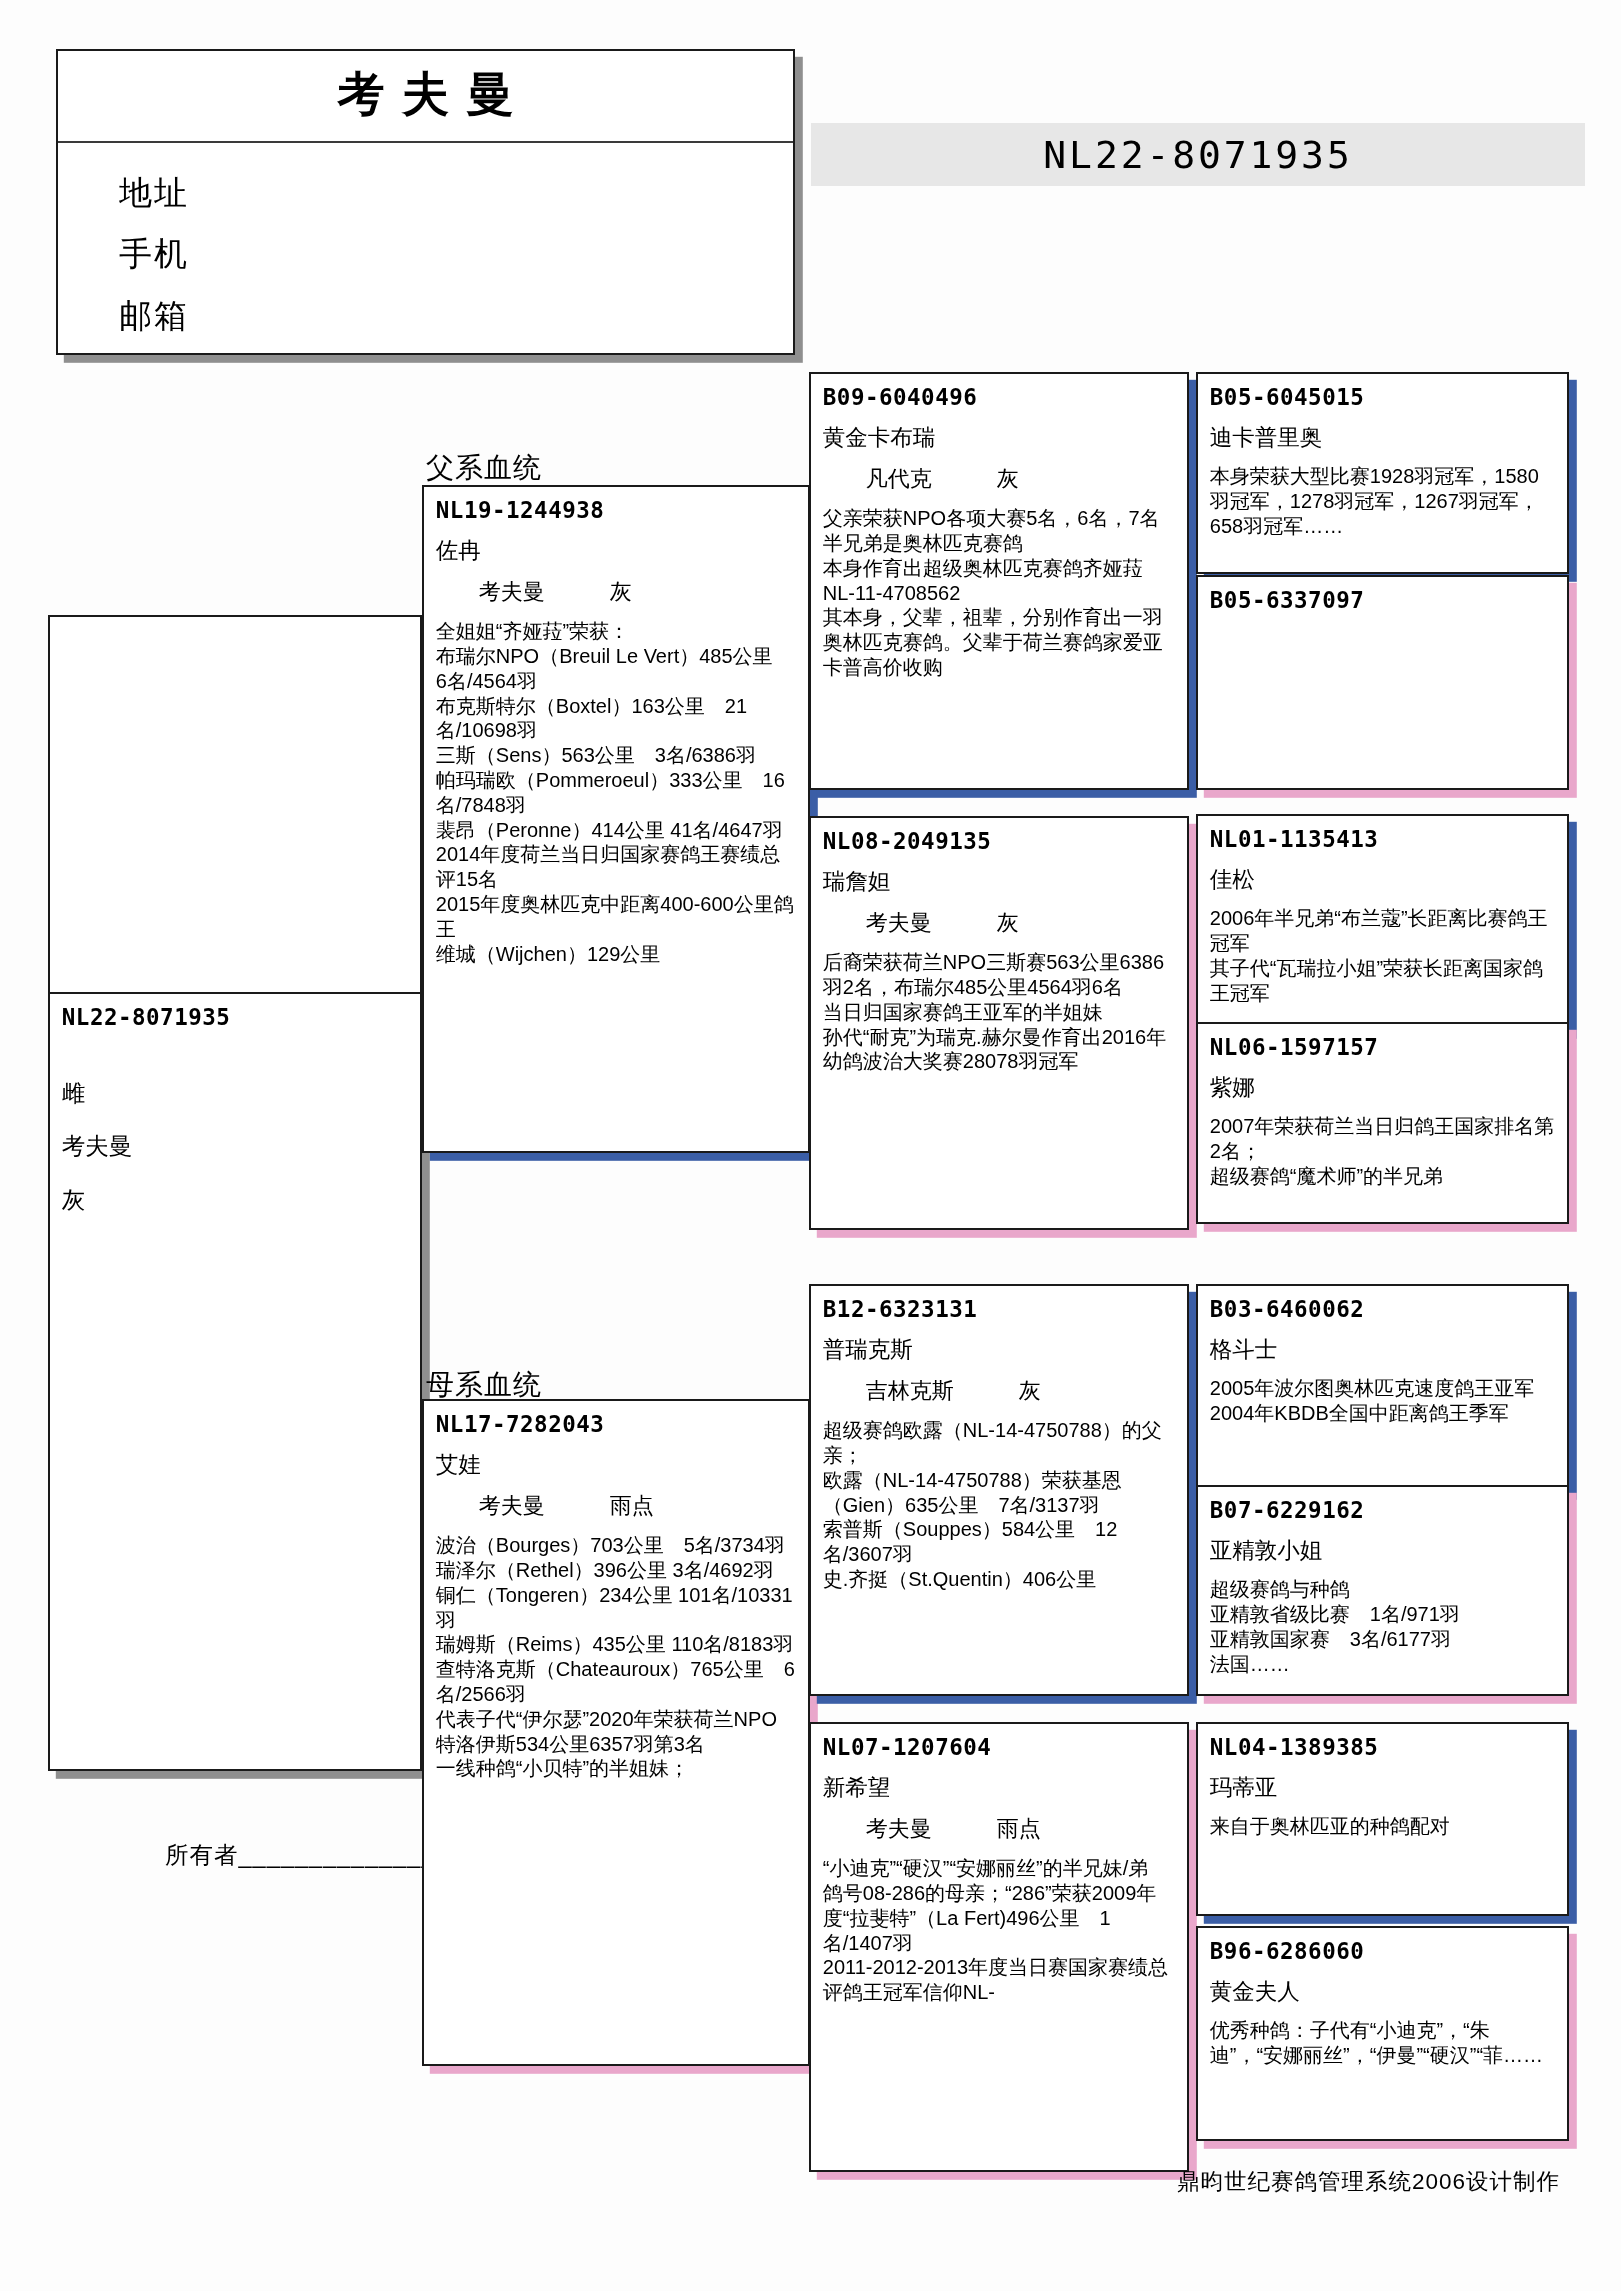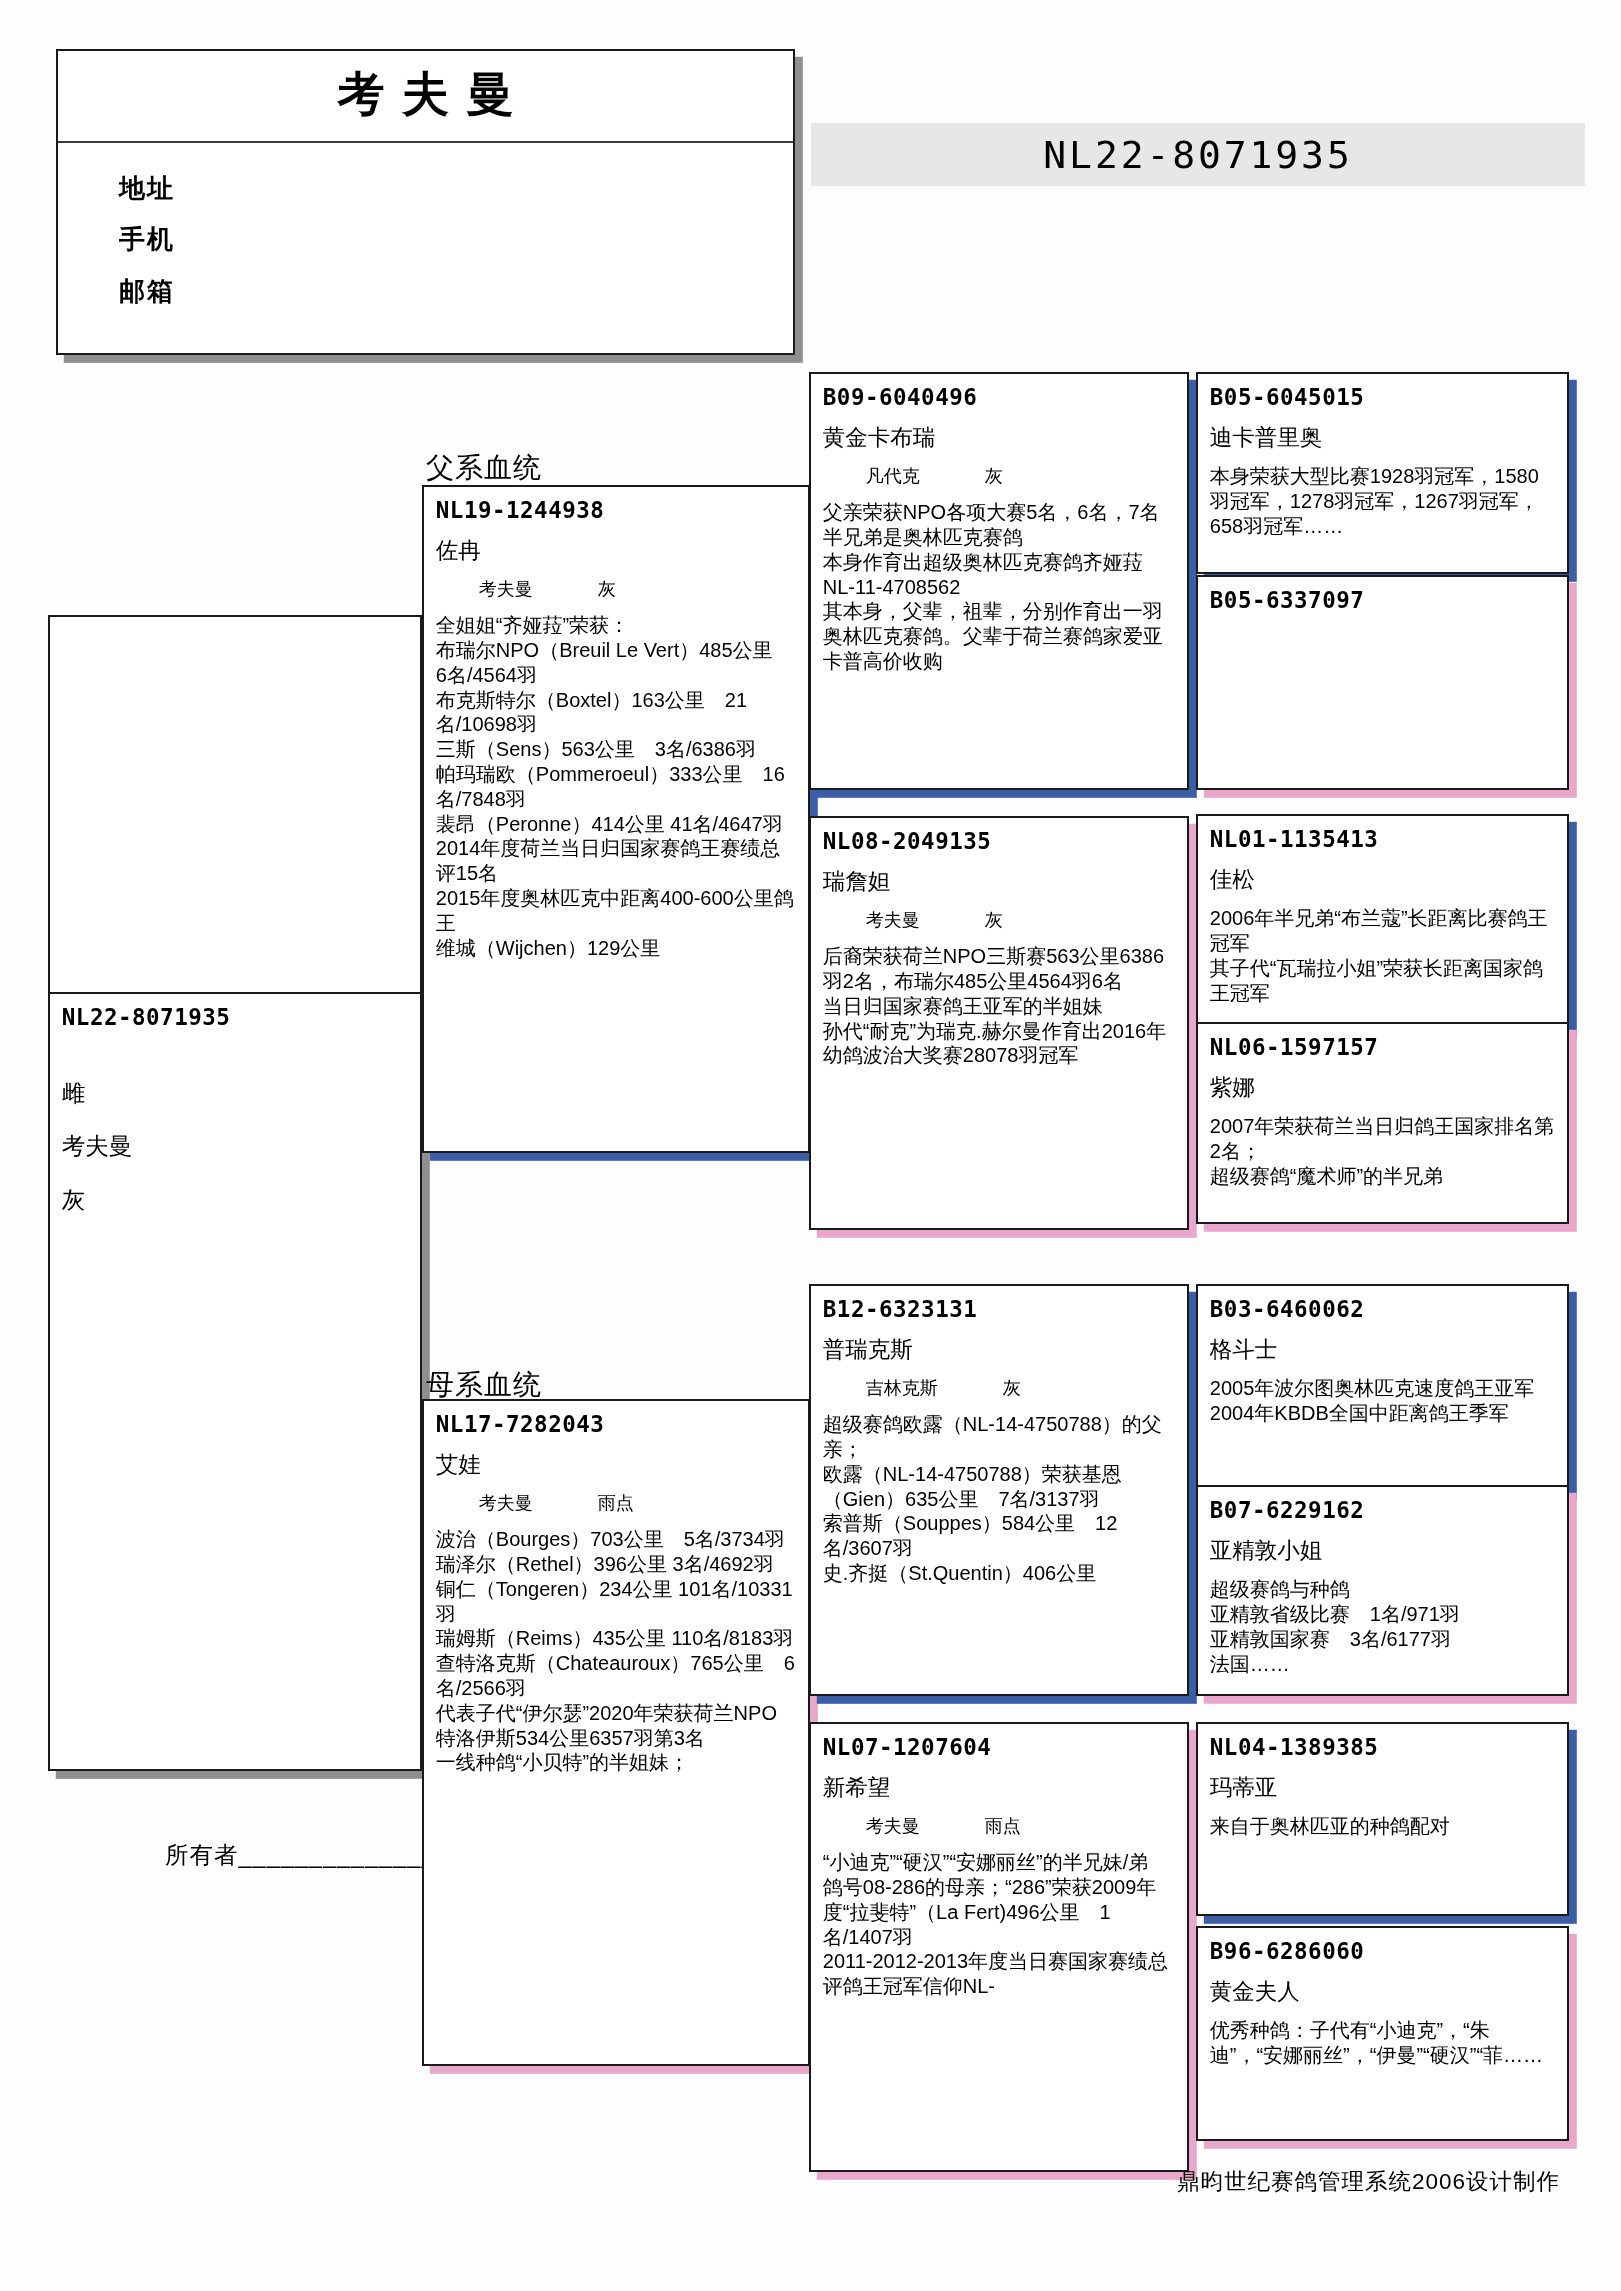--- a/index.html
+++ b/index.html
@@ -27,42 +27,42 @@
 
   .ring {
     font-family: "DejaVu Sans Mono", "Liberation Mono", monospace;
     font-weight: bold;
     font-size: 22.5px;
     letter-spacing: 0.5px;
     margin-bottom: 11.8px;
     white-space: nowrap;
   }
   .pname { font-size: 22.5px; margin-bottom: 11.8px; }
-  .strain { font-size: 18px; margin-bottom: 11.8px; padding-left: 43px; }
+  .strain { font-size: 22px; margin-bottom: 11.8px; padding-left: 43px; }
   .strain .color { margin-left: 65px; }
   .pbody {
     font-size: 20px;
     line-height: 1.24;
     white-space: pre-line;
     word-break: break-word;
   }
 
   
   .owner-card { padding: 7.8px 0 0 0; }
   .loft-title {
     text-align: center;
     font-size: 47px;
     font-weight: bold;
     letter-spacing: 17.6px;
     padding-left: 17.6px; 
     margin-top: 3.9px;
   }
   .title-rule { border: none; border-top: 2.9px solid #3a3a3a; margin: 15.7px 0 0 0; }
   .contact-fields { margin: 27.4px 0 0 61px; }
-  .cfield { font-size: 26px; font-weight: bold; margin-bottom: 16.7px; letter-spacing: 2px; }
+  .cfield { font-size: 33px; font-weight: normal; margin-bottom: 16.7px; letter-spacing: 2px; }
 
   
   .ring-banner {
     position: absolute;
     left: 811px; top: 123px; width: 774px; height: 63px;
     background: var(--banner-bg, #e7e7e7);
     display: flex; align-items: center; justify-content: center;
     font-family: "DejaVu Sans Mono", "Liberation Mono", monospace;
     font-size: 38px;
     letter-spacing: 2.9px;

